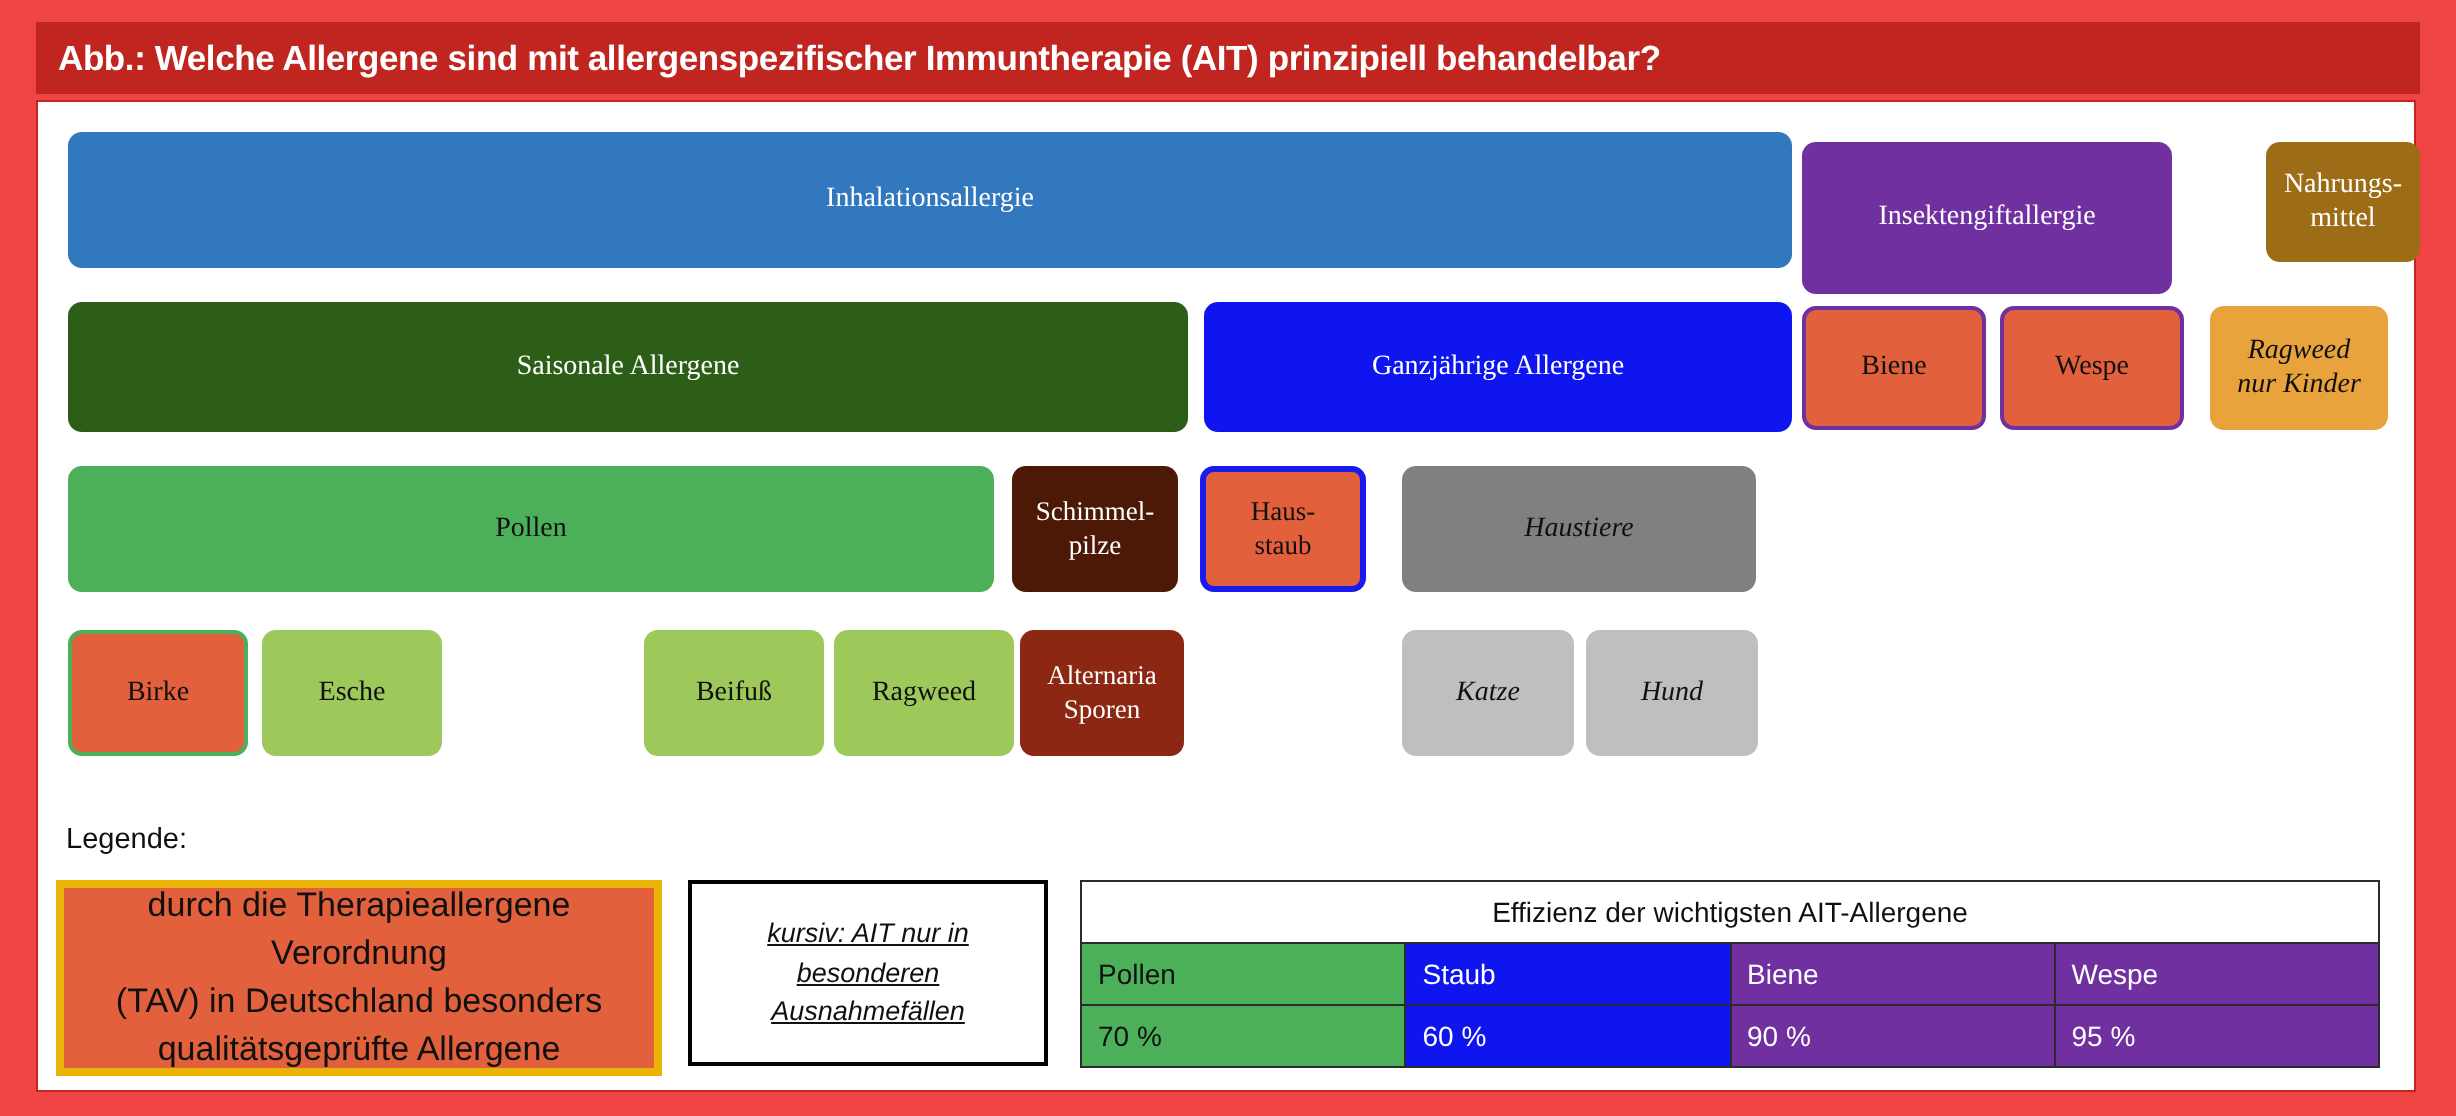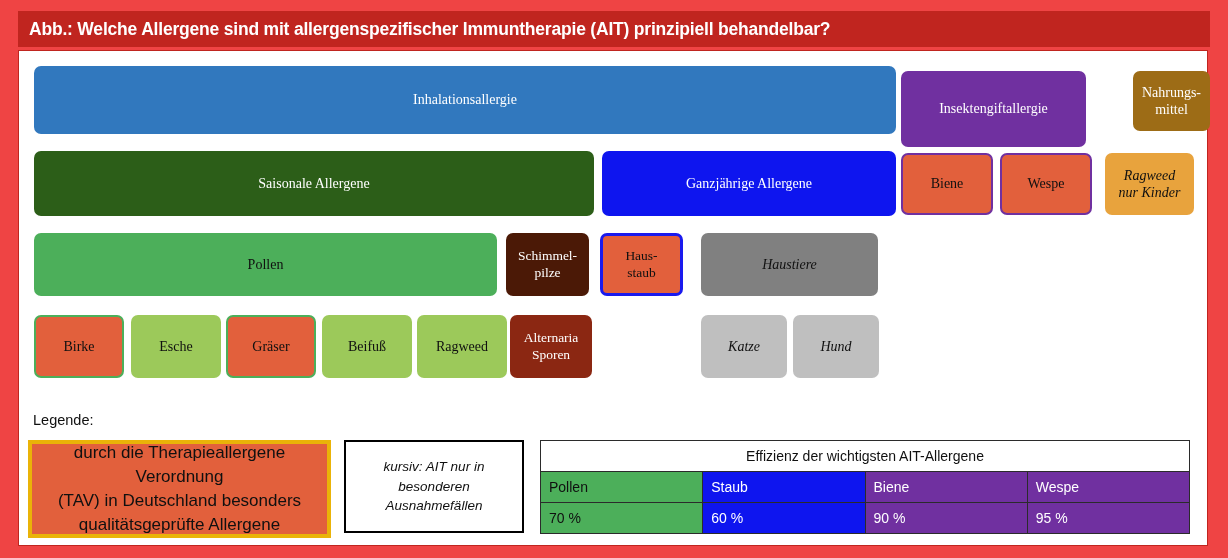--- a/index.html
+++ b/index.html
@@ -127,20 +127,21 @@
     box-sizing: border-box;
     display: flex;
     align-items: center;
     justify-content: center;
     text-align: center;
     color: #101010;
     font-size: 13.5px;
     font-style: italic;
     line-height: 1.45;
     white-space: pre-line;
+    text-decoration: underline;
   }
 
   
   #eff-table {
     position: absolute;
     left: 540px;
     top: 440px;
     width: 650px;
     height: 93px;
     box-sizing: border-box;
@@ -232,23 +233,20 @@
     </div>
 
     <div class="box fill-orange txt-black bd-green" style="left:15px; top:264px; width:90px; height:63px;">
       <span>Birke</span>
     </div>
 
     <div class="box fill-lightgreen txt-black" style="left:112px; top:264px; width:90px; height:63px;">
       <span>Esche</span>
     </div>
 
-    <div class="box fill-orange txt-black bd-green" style="left:207px; top:264px; width:90px; height:63px;">
-      <span>Gräser</span>
-    </div>
 
     <div class="box fill-lightgreen txt-black" style="left:303px; top:264px; width:90px; height:63px;">
       <span>Beifuß</span>
     </div>
 
     <div class="box fill-lightgreen txt-black" style="left:398px; top:264px; width:90px; height:63px;">
       <span>Ragweed</span>
     </div>
 
     <div class="box small fill-alternaria txt-white" style="left:491px; top:264px; width:82px; height:63px;">

